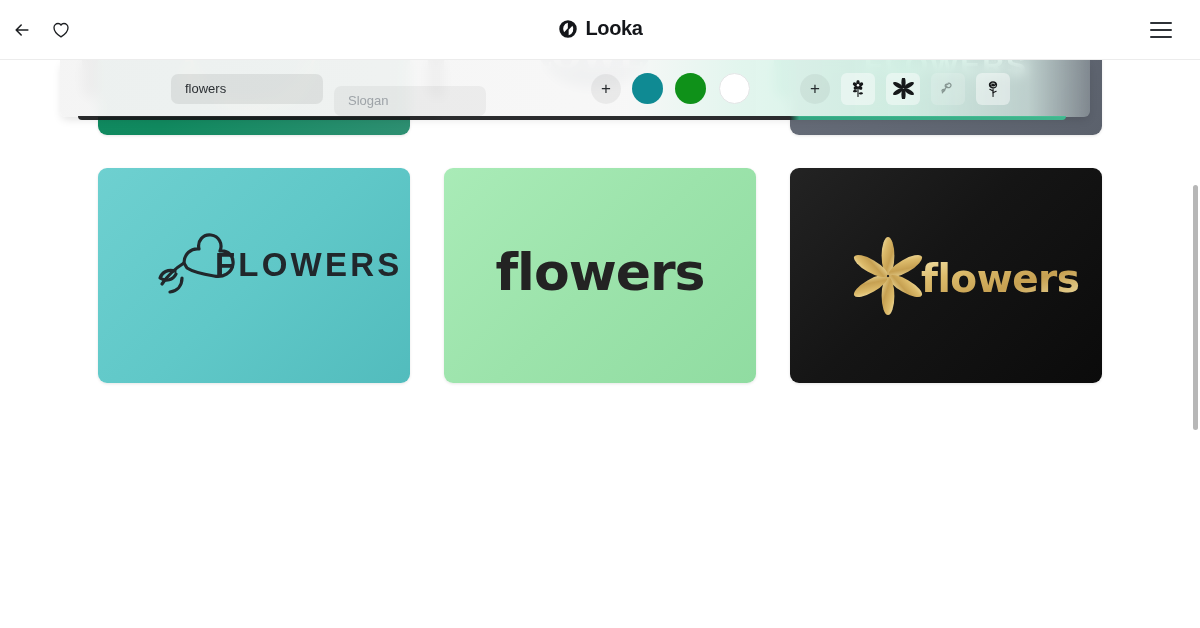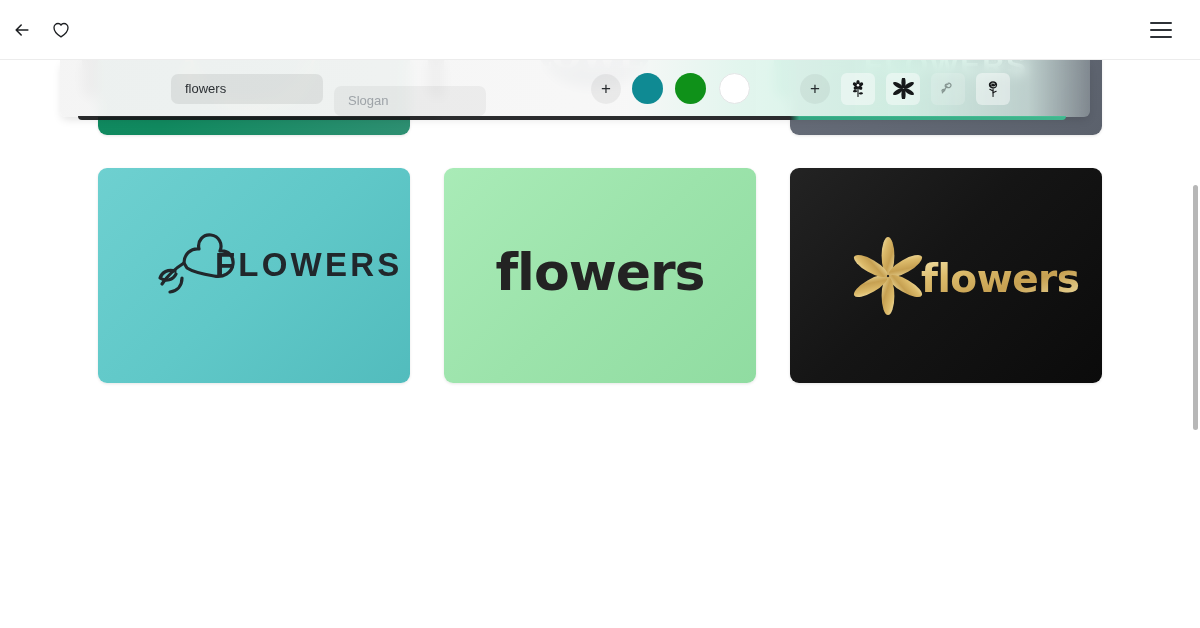--- a/index.html
+++ b/index.html
@@ -407,20 +407,26 @@
         <path d="M19 12H5M5 12l6-6M5 12l6 6" fill="none" stroke="#1d1f22" stroke-width="1.9" stroke-linecap="round" stroke-linejoin="round"></path>
       </svg>
     </div>
 
     <div class="hdr-fav">
       <svg width="20" height="20" viewBox="0 0 24 24">
         <path d="M12 20.2S3.6 15 3.6 9.2C3.6 6.3 5.9 4.2 8.5 4.2c1.9 0 3 1 3.5 1.9.5-.9 1.6-1.9 3.5-1.9 2.6 0 4.9 2.1 4.9 5 0 5.8-8.4 11-8.4 11z" fill="none" stroke="#1d1f22" stroke-width="1.6" stroke-linejoin="round"></path>
       </svg>
     </div>
 
+    <div class="hdr-brand">
+      <svg width="20" height="20" viewBox="0 0 24 24">
+        <path d="M12 1.5A10.5 10.5 0 0 0 1.5 12 10.5 10.5 0 0 0 12 22.5 10.5 10.5 0 0 0 22.5 12 10.5 10.5 0 0 0 12 1.5zm-.2 3.1v6.6l-4.5 4.6a7.4 7.4 0 0 1 4.5-11.2zm1 14.8v-6.6l4.5-4.6a7.4 7.4 0 0 1-4.5 11.2z" fill="#14161a"></path>
+      </svg>
+      <span class="brand-name">Looka</span>
+    </div>
 
     <div class="hdr-menu">
       <i></i>
       <i></i>
       <i></i>
     </div>
   </div>
 
 </div>
 

